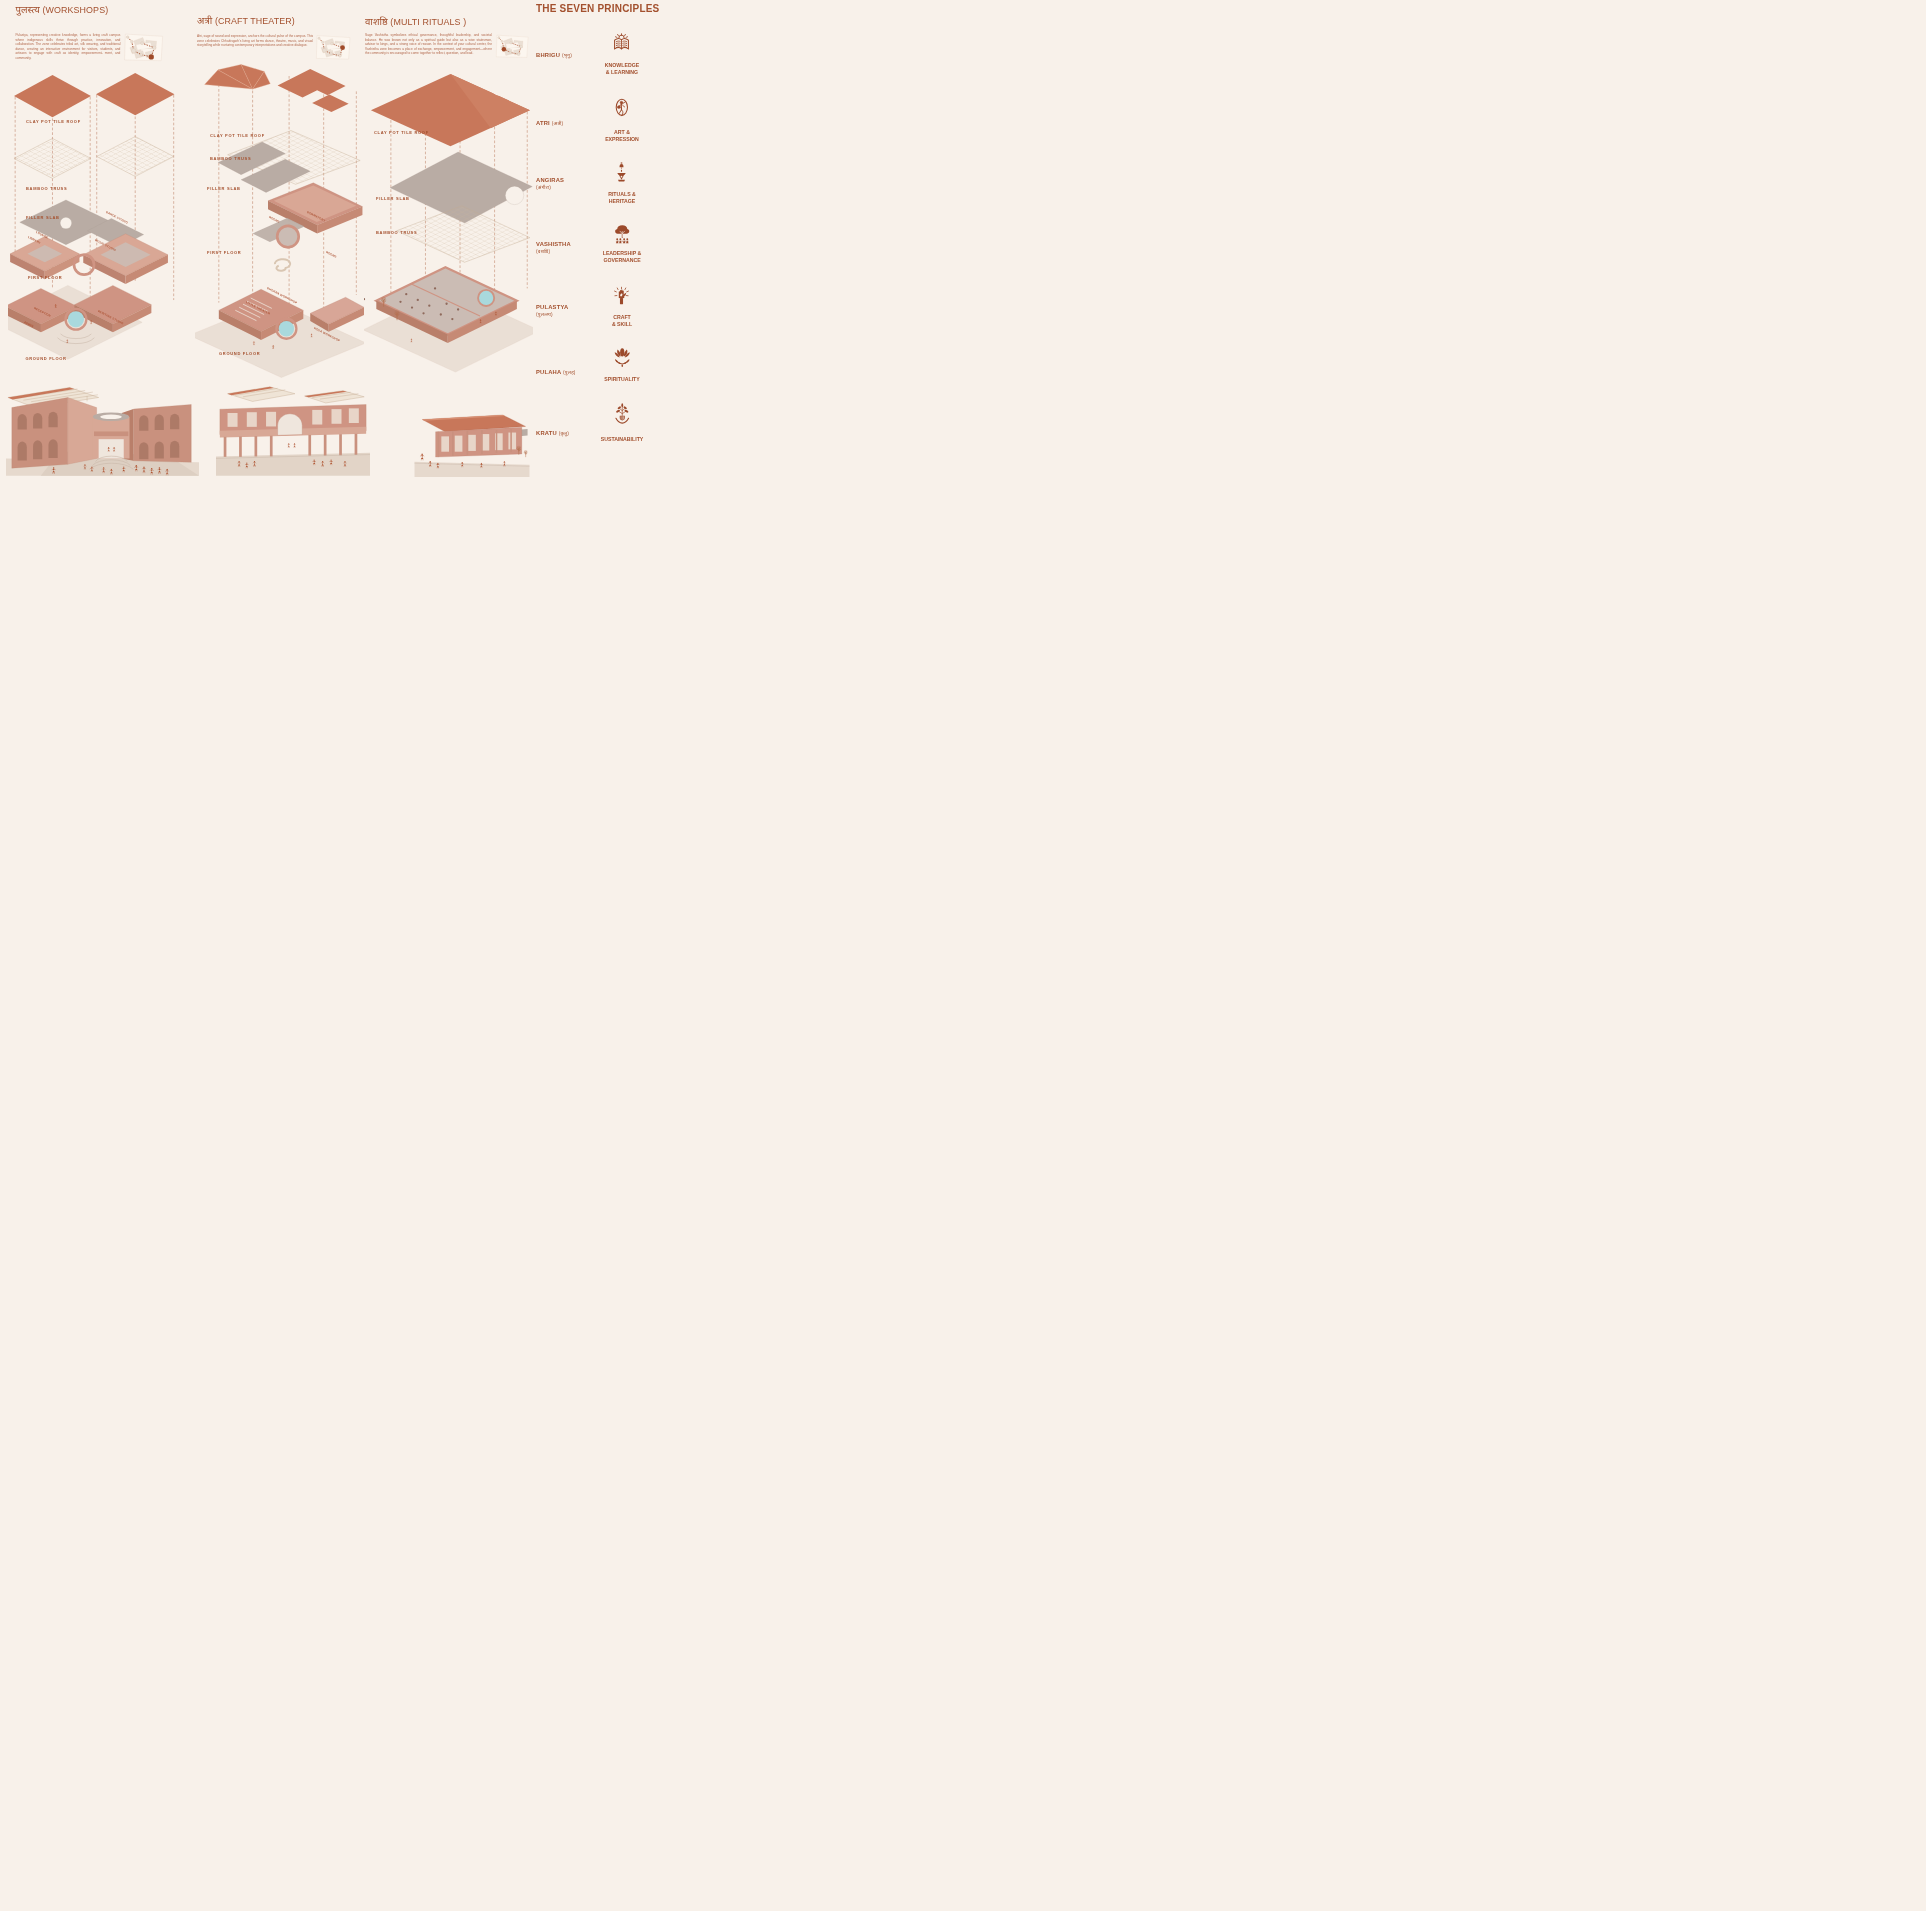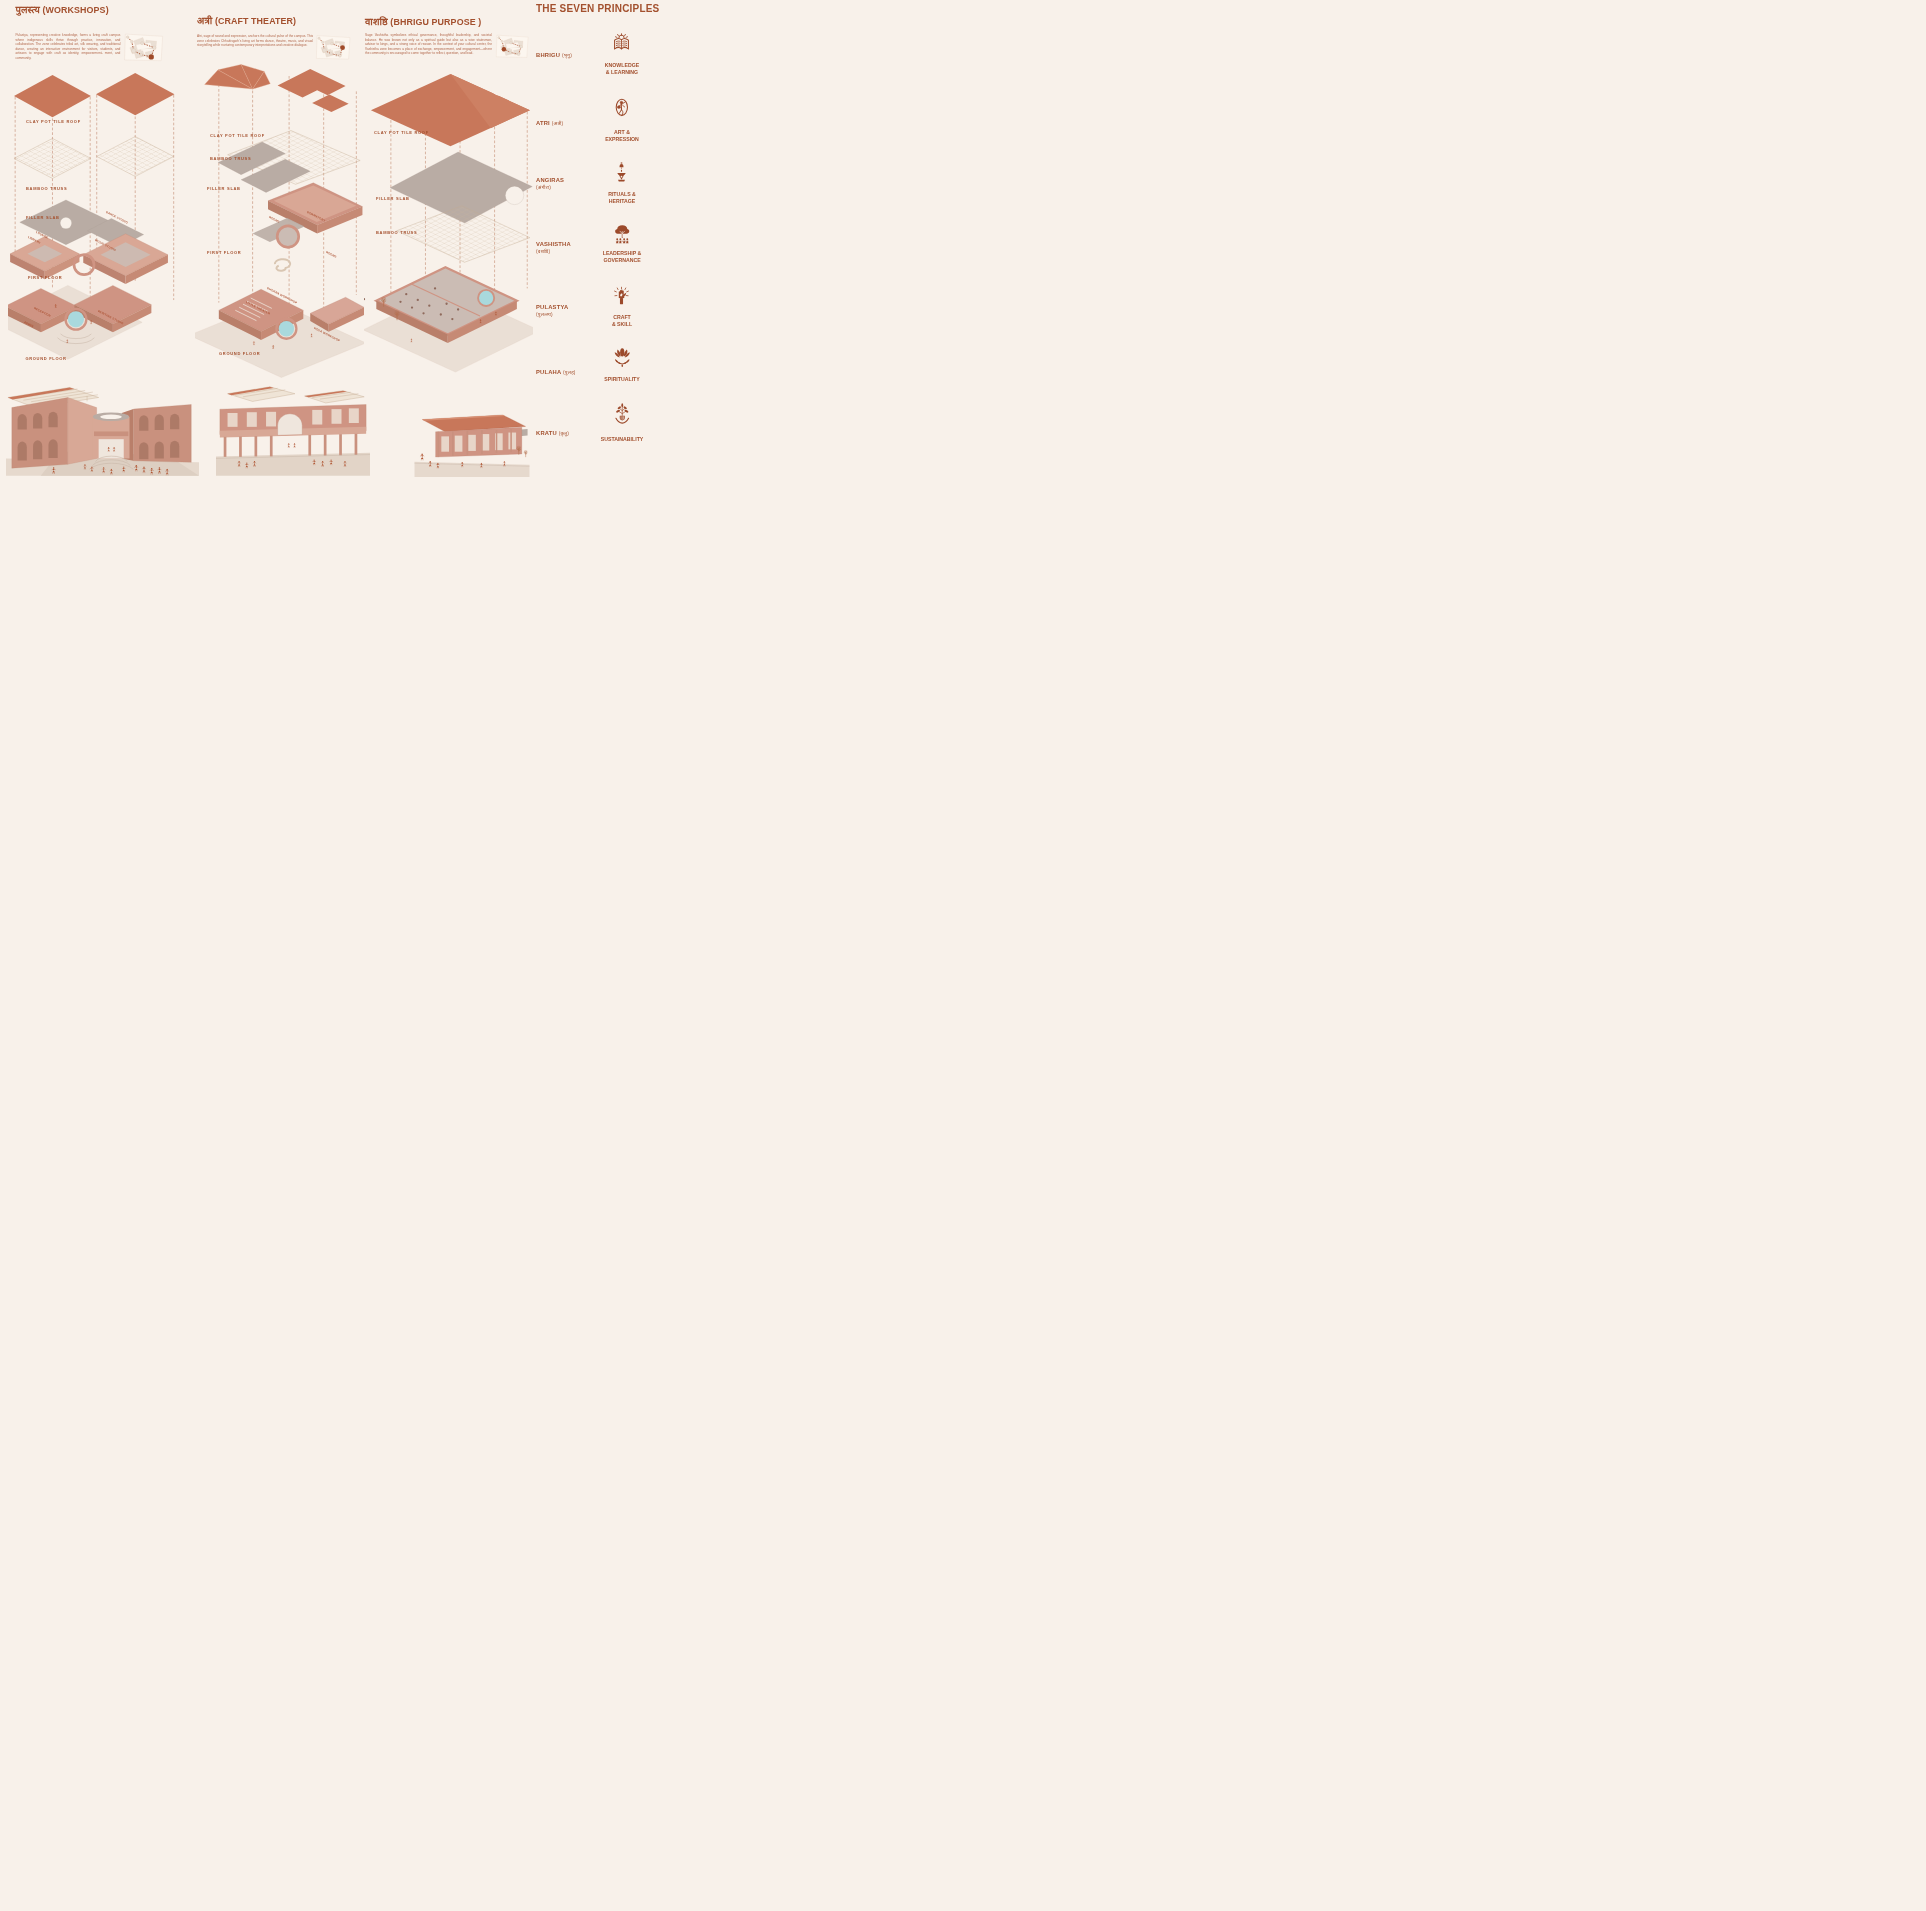--- a/index.html
+++ b/index.html
@@ -1,19 +1,19 @@
 <!DOCTYPE html>
 <html style="font-size:6.2px"><head>
 <meta charset="utf-8">
 <style>
   html,body{margin:0;padding:0;background:#f8f1ea;}
   .board{position:relative;width:676px;height:478px;background:#f8f1ea;
          font-family:"Liberation Sans",sans-serif;color:#a3502e;overflow:hidden;}
   .abs{position:absolute;}
-  .zone-title{font-weight:bold;font-size:8.9px;letter-spacing:0.1px;color:#a3502e;white-space:nowrap;}
+  .zone-title{font-weight:normal;font-size:8.9px;letter-spacing:0.1px;color:#a3502e;white-space:nowrap;}
   .zone-title .deva{font-size:9.6px;}
   .zone-desc{font-size:3.2px;line-height:1.42;color:#b2684c;text-align:justify;}
   .layer-label{font-weight:bold;font-size:4px;letter-spacing:0.7px;color:#a5512f;white-space:nowrap;}
   .room-label{font-weight:bold;font-size:2.9px;letter-spacing:0.2px;color:#ab5132;white-space:nowrap;
               transform-origin:left top;opacity:.9;}
   .rot{transform:rotate(27deg);}
   .p-title{font-weight:bold;font-size:10px;letter-spacing:0.2px;white-space:nowrap;color:#a3502e;}
   .p-name{font-weight:bold;font-size:5.8px;letter-spacing:0.2px;white-space:nowrap;color:#a3502e;}
   .p-name .p-dev{font-weight:normal;font-size:4.8px;}
   .p-name.stacked span{display:block;line-height:1.3;}
@@ -319,21 +319,21 @@
         <use href="#warli" x="200" y="150" width="8" height="13"></use>
     <use href="#warli" x="250" y="192" width="10" height="16"></use>
         <use href="#warli" x="272" y="196" width="10" height="16"></use>
     <use href="#warli" x="294" y="192" width="10" height="16"></use>
         <use href="#warli" x="330" y="196" width="10" height="16"></use>
   </g>
 </svg>
 
 <div class="zone-title abs" style="left:365px;top:15.4px">
   <span class="deva">वाशष्ठि</span>
-  <span>(BHRIGU PURPOSE )</span>
+  <span>(MULTI RITUALS )</span>
 </div>
 <div class="zone-desc abs" style="left:365px;top:33px;width:127px">Sage Vashistha symbolizes ethical governance, thoughtful leadership, and societal balance. He was known not only as a spiritual guide but also as a wise statesman, advisor to kings, and a strong voice of reason. In the context of your cultural center, the Vashistha zone becomes a place of exchange, empowerment, and engagement—where the community is encouraged to come together to reflect, question, and lead.</div>
 
 <svg class="abs" style="left:495px;top:31px" width="35" height="30" viewBox="0 0 110 84">
   <path d="M6,8 L104,14 L100,78 L4,76 Z" fill="#fcf6ef" stroke="#e6d2c2" stroke-width="0.8"></path>
   <g fill="#eadfd4" stroke="#ddc5b2" stroke-width="0.5">
     <polygon points="28,26 52,17 58,34 34,43"></polygon>
         <polygon points="60,24 88,27 86,48 58,45"></polygon>
     <polygon points="18,44 42,36 48,52 24,60"></polygon>
         <polygon points="30,58 52,52 56,66 34,72"></polygon>

